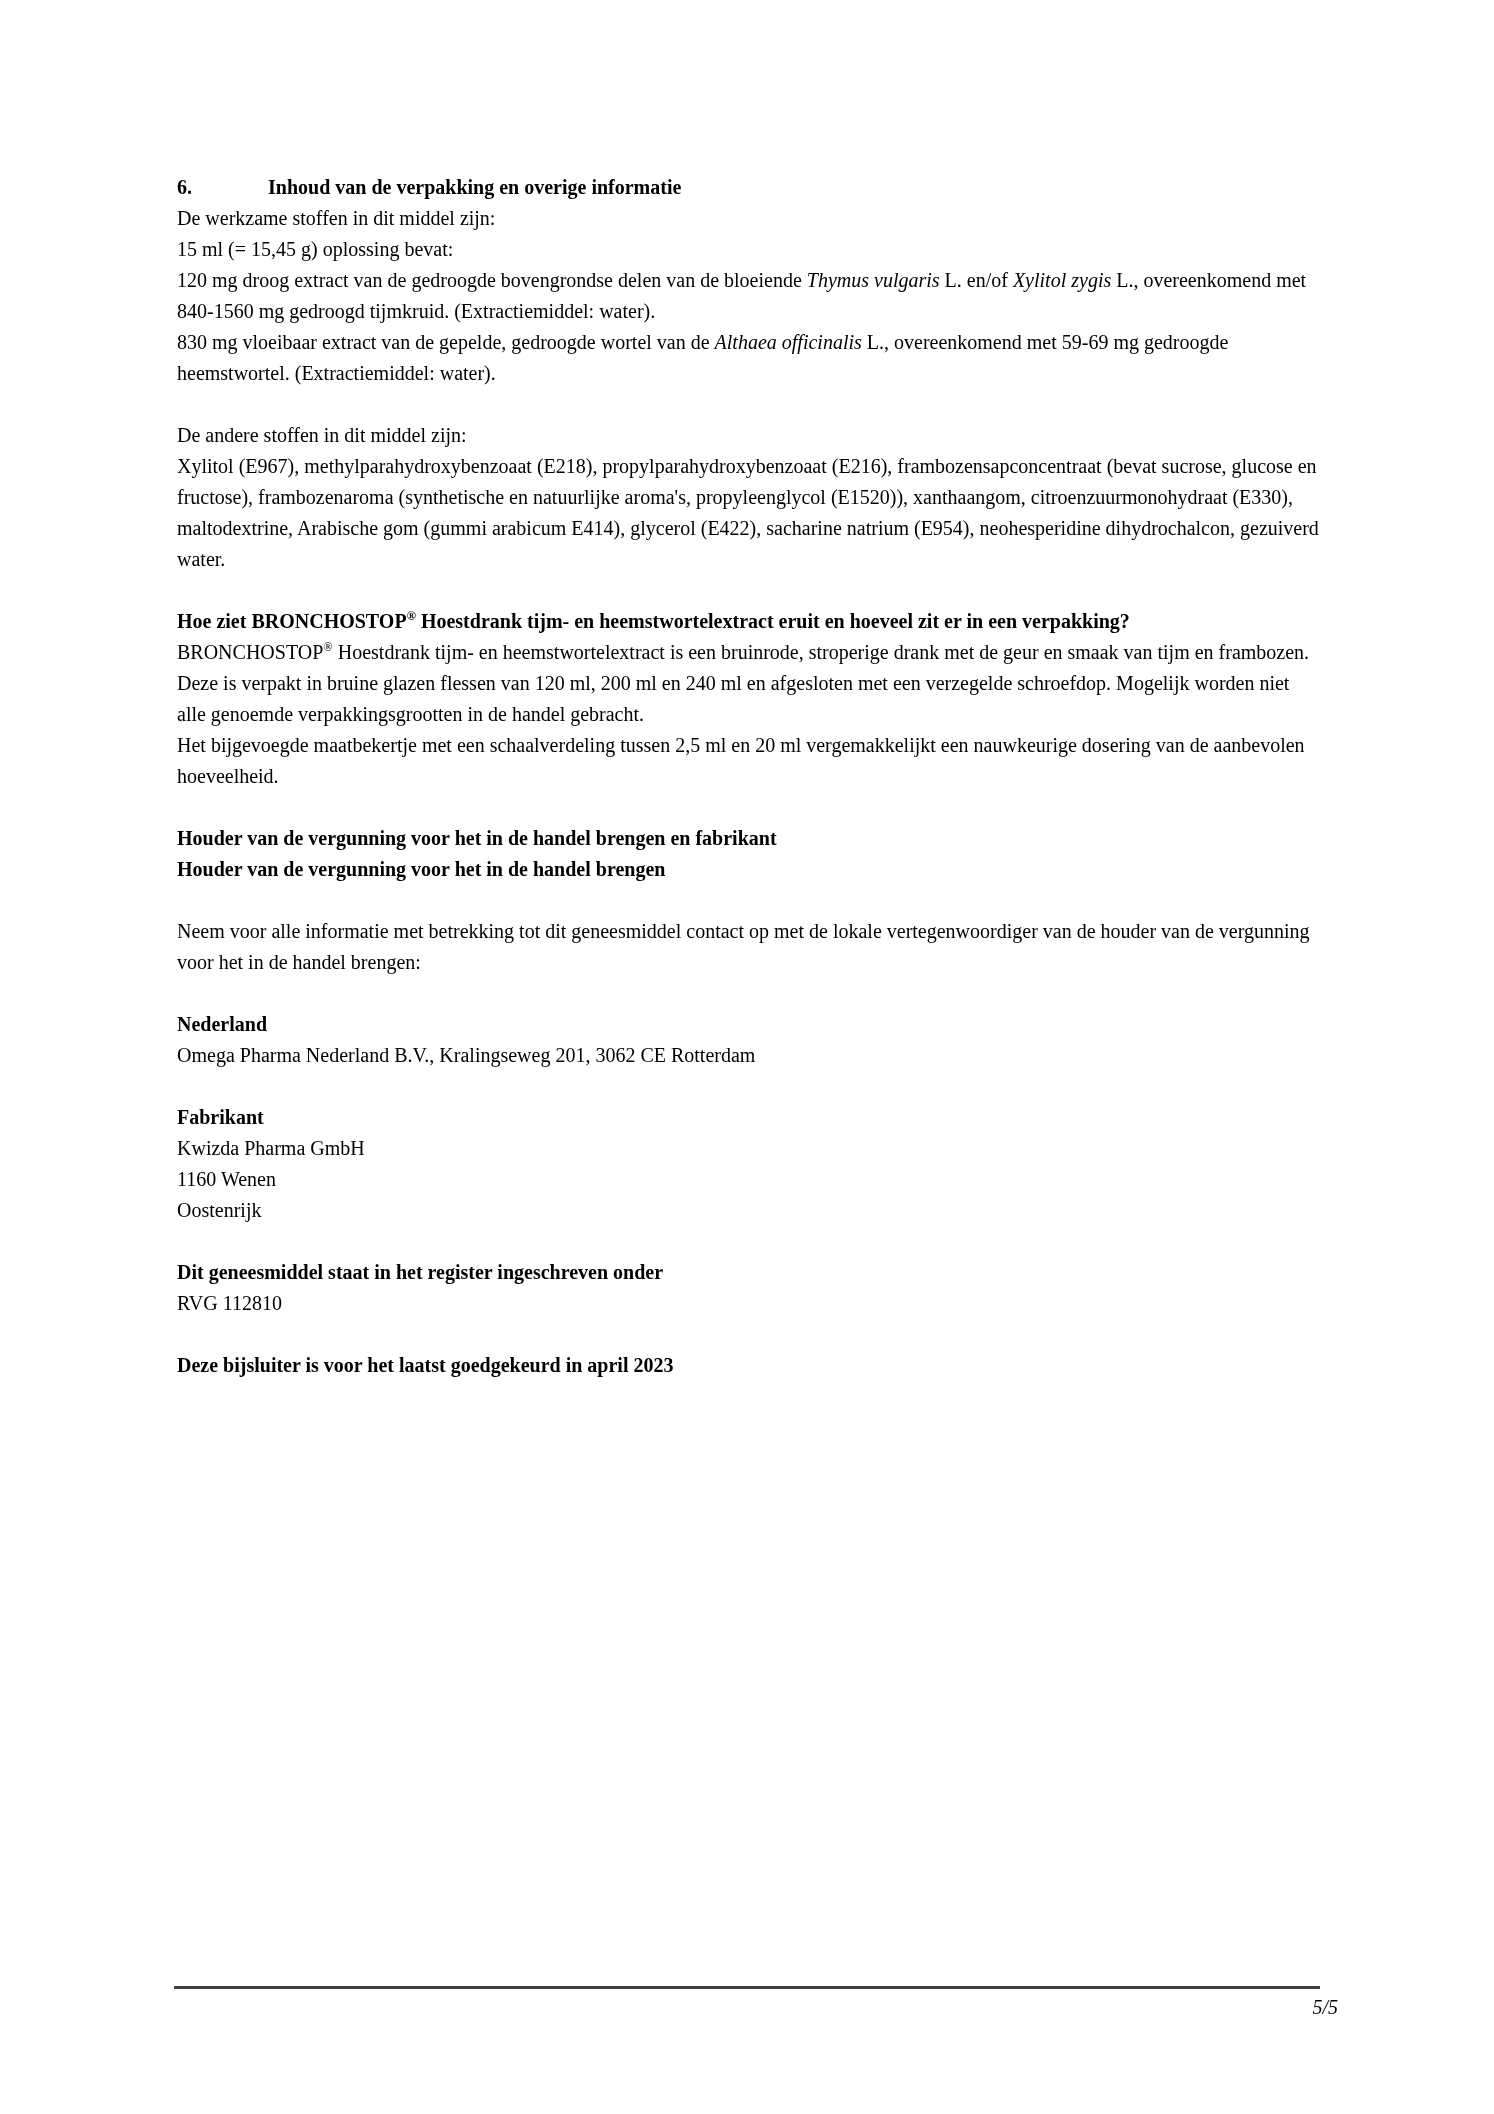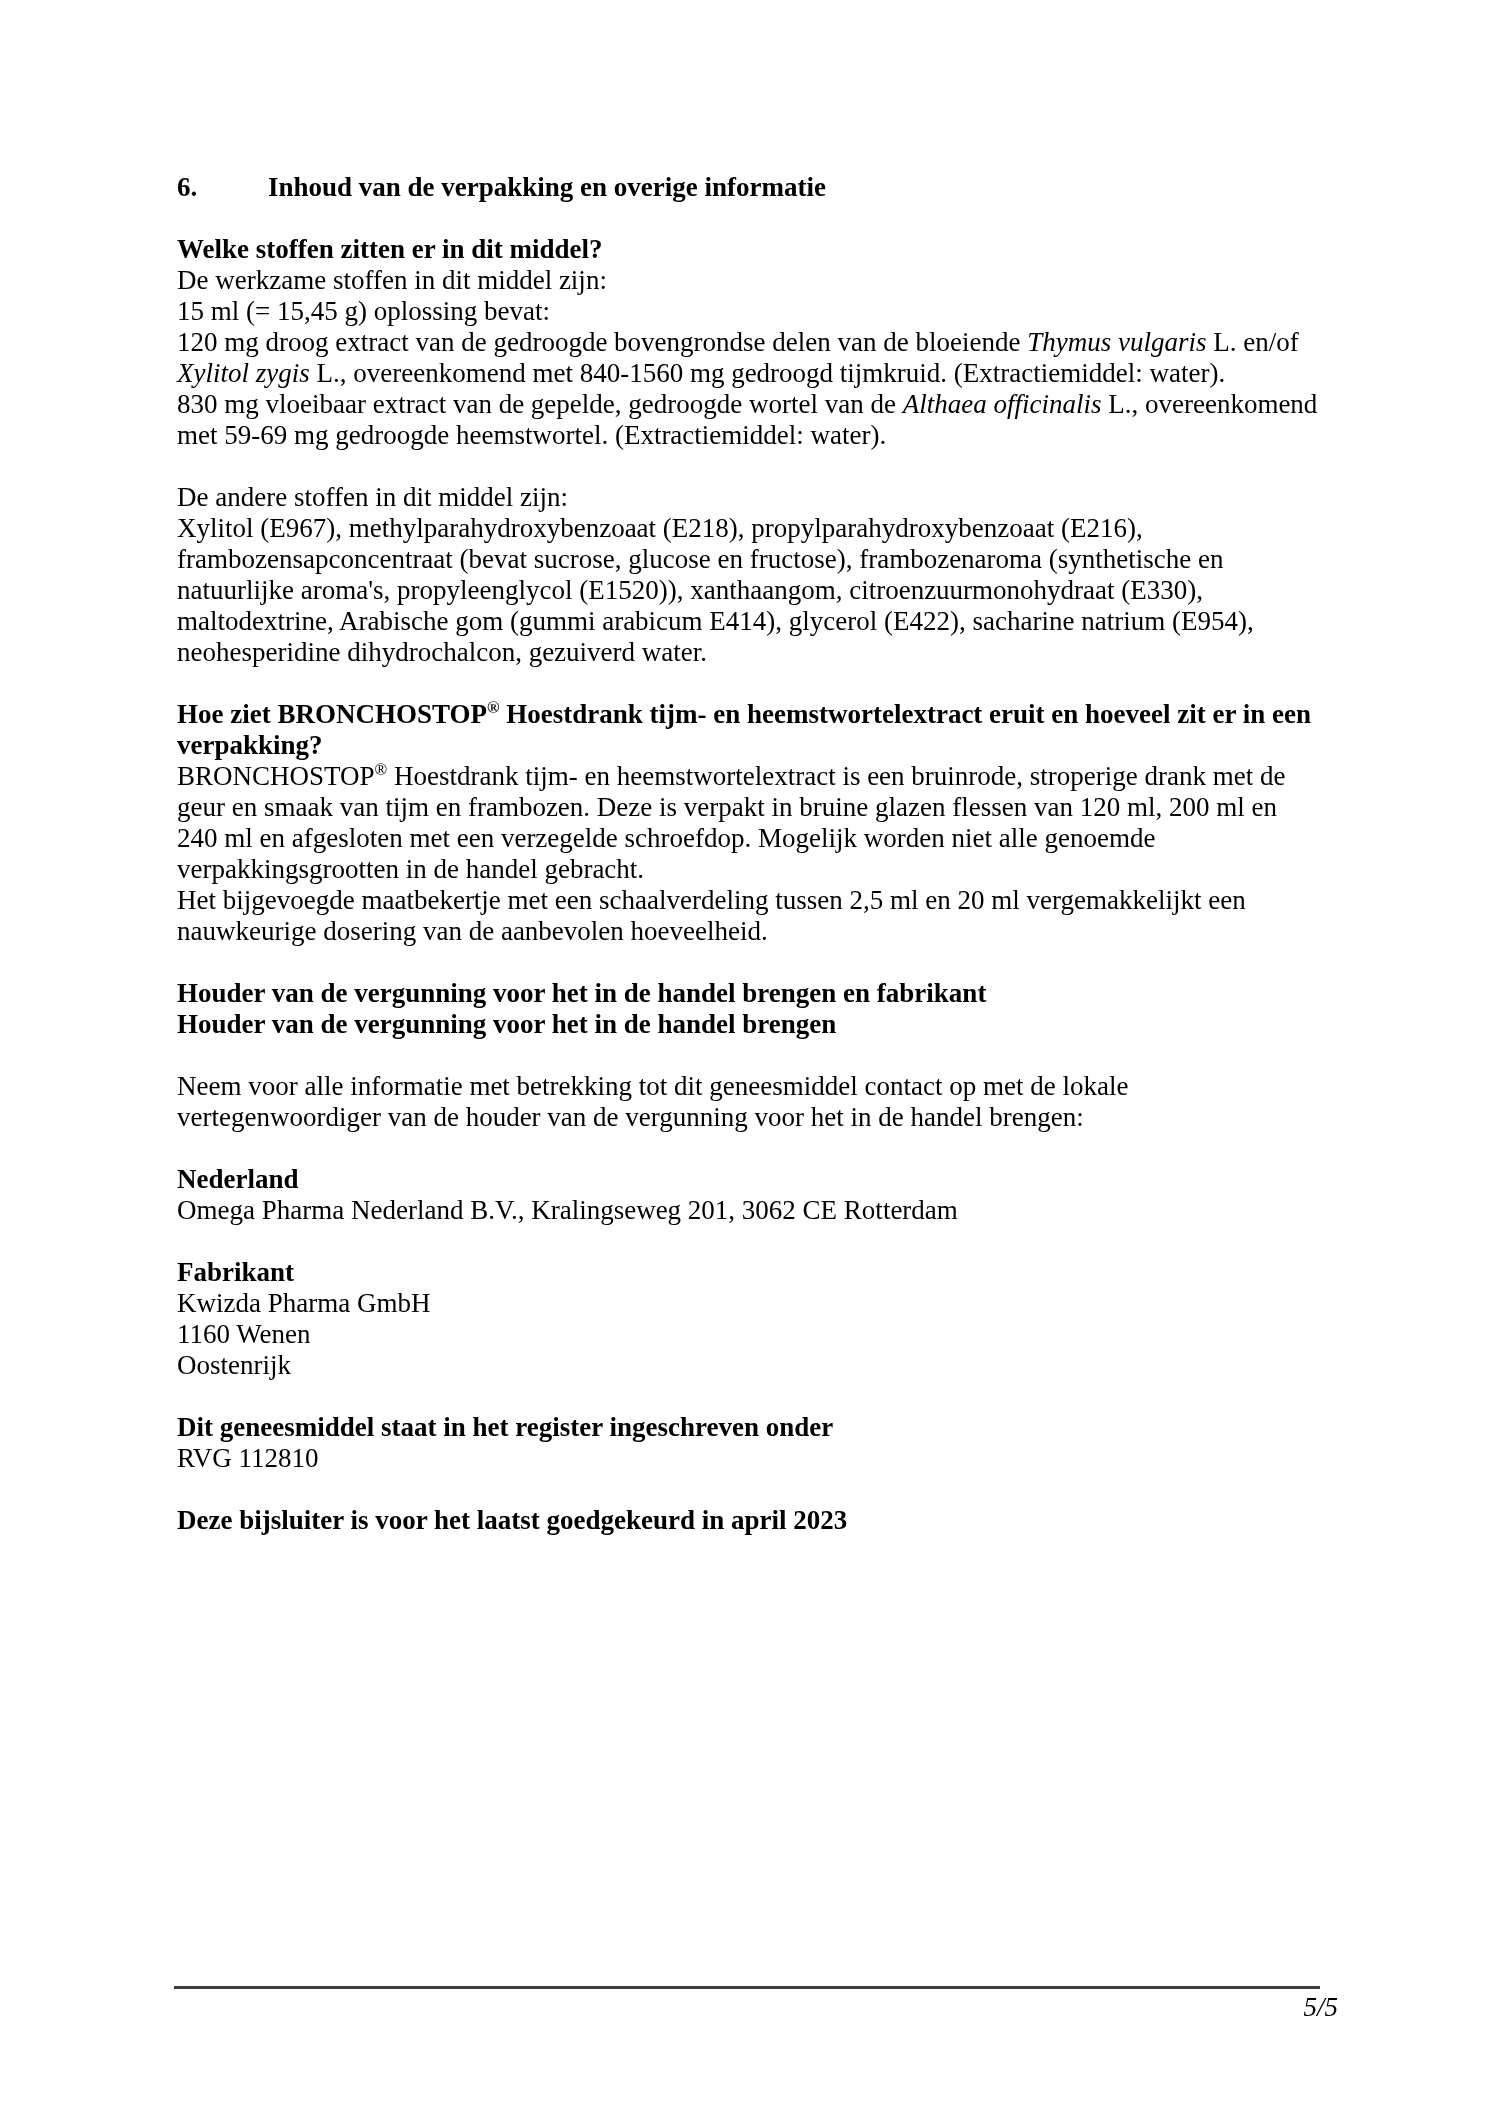--- a/index.html
+++ b/index.html
@@ -7,21 +7,21 @@
     padding: 0;
     background: #ffffff;
   }
   .page {
     position: relative;
     width: 1494px;
     height: 2114px;
     background: #ffffff;
     color: #000000;
     font-family: "Liberation Serif", "DejaVu Serif", serif;
-    font-size: 27px;
+    font-size: 20px;
     line-height: 31px;
     overflow: hidden;
   }
   .content {
     position: absolute;
     left: 177px;
     top: 172px;
     width: 1146px;
   }
   .content p {
@@ -57,21 +57,20 @@
 </head>
 <body>
 
 <div class="page">
   <div class="content">
 
     <p class="h">
       <span class="sec-num">6.</span><span>Inhoud van de verpakking en overige informatie</span>
     </p>
 
-    <p class="h gap">Welke stoffen zitten er in dit middel?</p>
     <p>De werkzame stoffen in dit middel zijn:</p>
     <p>15 ml (= 15,45 g) oplossing bevat:</p>
     <p><span>120 mg droog extract van de gedroogde bovengrondse delen van de bloeiende </span><span class="run-italic">Thymus vulgaris</span><span> L. en/of </span><span class="run-italic">Xylitol zygis</span><span> L., overeenkomend met 840-1560 mg gedroogd tijmkruid. (Extractiemiddel: water).</span></p>
     <p><span>830 mg vloeibaar extract van de gepelde, gedroogde wortel van de </span><span class="run-italic">Althaea officinalis</span><span> L., overeenkomend met 59-69 mg gedroogde heemstwortel. (Extractiemiddel: water).</span></p>
 
     <p class="gap">De andere stoffen in dit middel zijn:</p>
     <p>Xylitol (E967), methylparahydroxybenzoaat (E218), propylparahydroxybenzoaat (E216), frambozensapconcentraat (bevat sucrose, glucose en fructose), frambozenaroma (synthetische en natuurlijke aroma's, propyleenglycol (E1520)), xanthaangom, citroenzuurmonohydraat (E330), maltodextrine, Arabische gom (gummi arabicum E414), glycerol (E422), sacharine natrium (E954), neohesperidine dihydrochalcon, gezuiverd water.</p>
 
     <p class="h gap"><span>Hoe ziet BRONCHOSTOP</span><span class="run-sup">®</span><span> Hoestdrank tijm- en heemstwortelextract eruit en hoeveel zit er in een verpakking?</span></p>
     <p><span>BRONCHOSTOP</span><span class="run-sup">®</span><span> Hoestdrank tijm- en heemstwortelextract is een bruinrode, stroperige drank met de geur en smaak van tijm en frambozen. Deze is verpakt in bruine glazen flessen van 120 ml, 200 ml en 240 ml en afgesloten met een verzegelde schroefdop. Mogelijk worden niet alle genoemde verpakkingsgrootten in de handel gebracht.</span></p>

